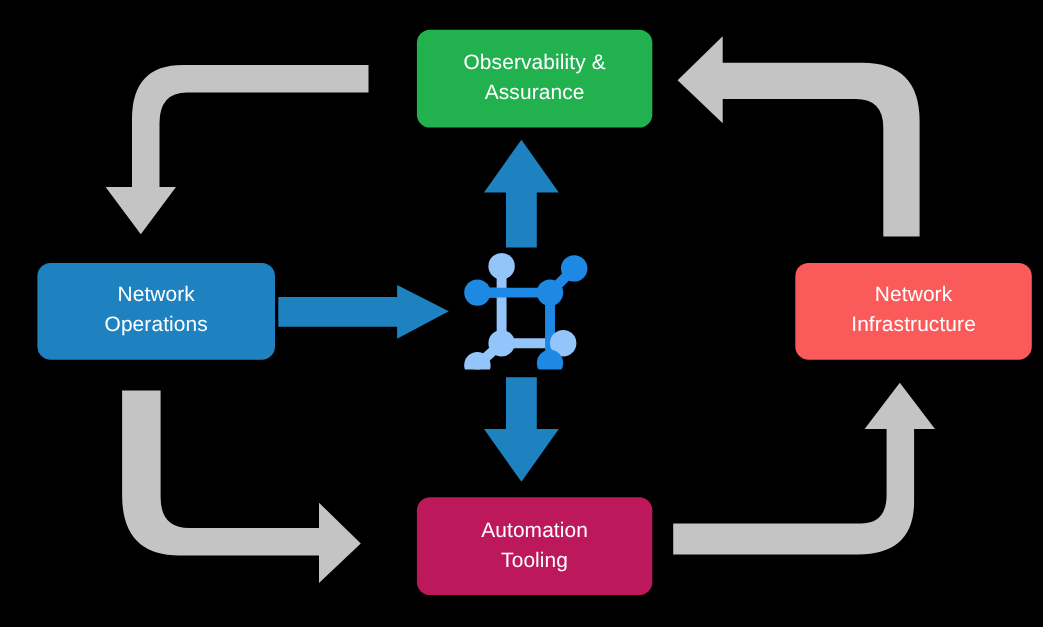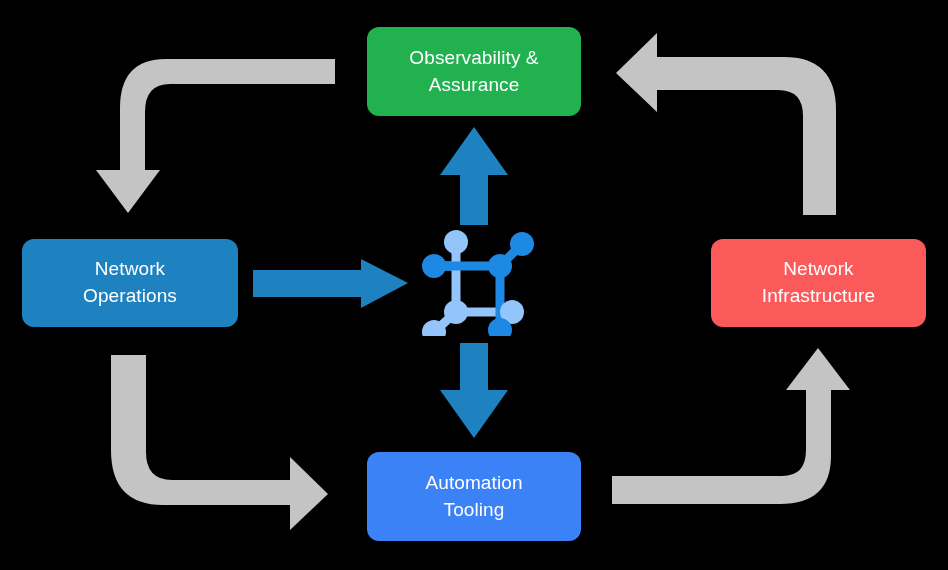--- a/index.html
+++ b/index.html
@@ -25,20 +25,21 @@
     justify-content: center;
     text-align: center;
     color: #ffffff;
     font-size: 19px;
     line-height: 1.42;
     font-weight: 400;
     letter-spacing: 0.1px;
     box-sizing: border-box;
     padding: 6px 10px;
     white-space: pre-line;
+    margin-left: 12px;
   }
   #box-observability {
     left: 367px;
     top: 27px;
     width: 214px;
     height: 89px;
   }
   #box-network-operations {
     left: 22px;
     top: 239px;
@@ -186,16 +187,16 @@
 
   <div class="node-box" id="box-observability" style="background-color: rgb(34, 177, 79); color: rgb(255, 255, 255);">Observability &amp;
 Assurance</div>
 
   <div class="node-box" id="box-network-operations" style="background-color: rgb(31, 130, 192); color: rgb(255, 255, 255);">Network
 Operations</div>
 
   <div class="node-box" id="box-network-infrastructure" style="background-color: rgb(251, 90, 90); color: rgb(255, 255, 255);">Network
 Infrastructure</div>
 
-  <div class="node-box" id="box-automation-tooling" style="background-color: #3b82f6; color: rgb(255, 255, 255);">Automation
+  <div class="node-box" id="box-automation-tooling" style="background-color: #be185d; color: rgb(255, 255, 255);">Automation
 Tooling</div>
 
 </div>
 
 </body></html>

